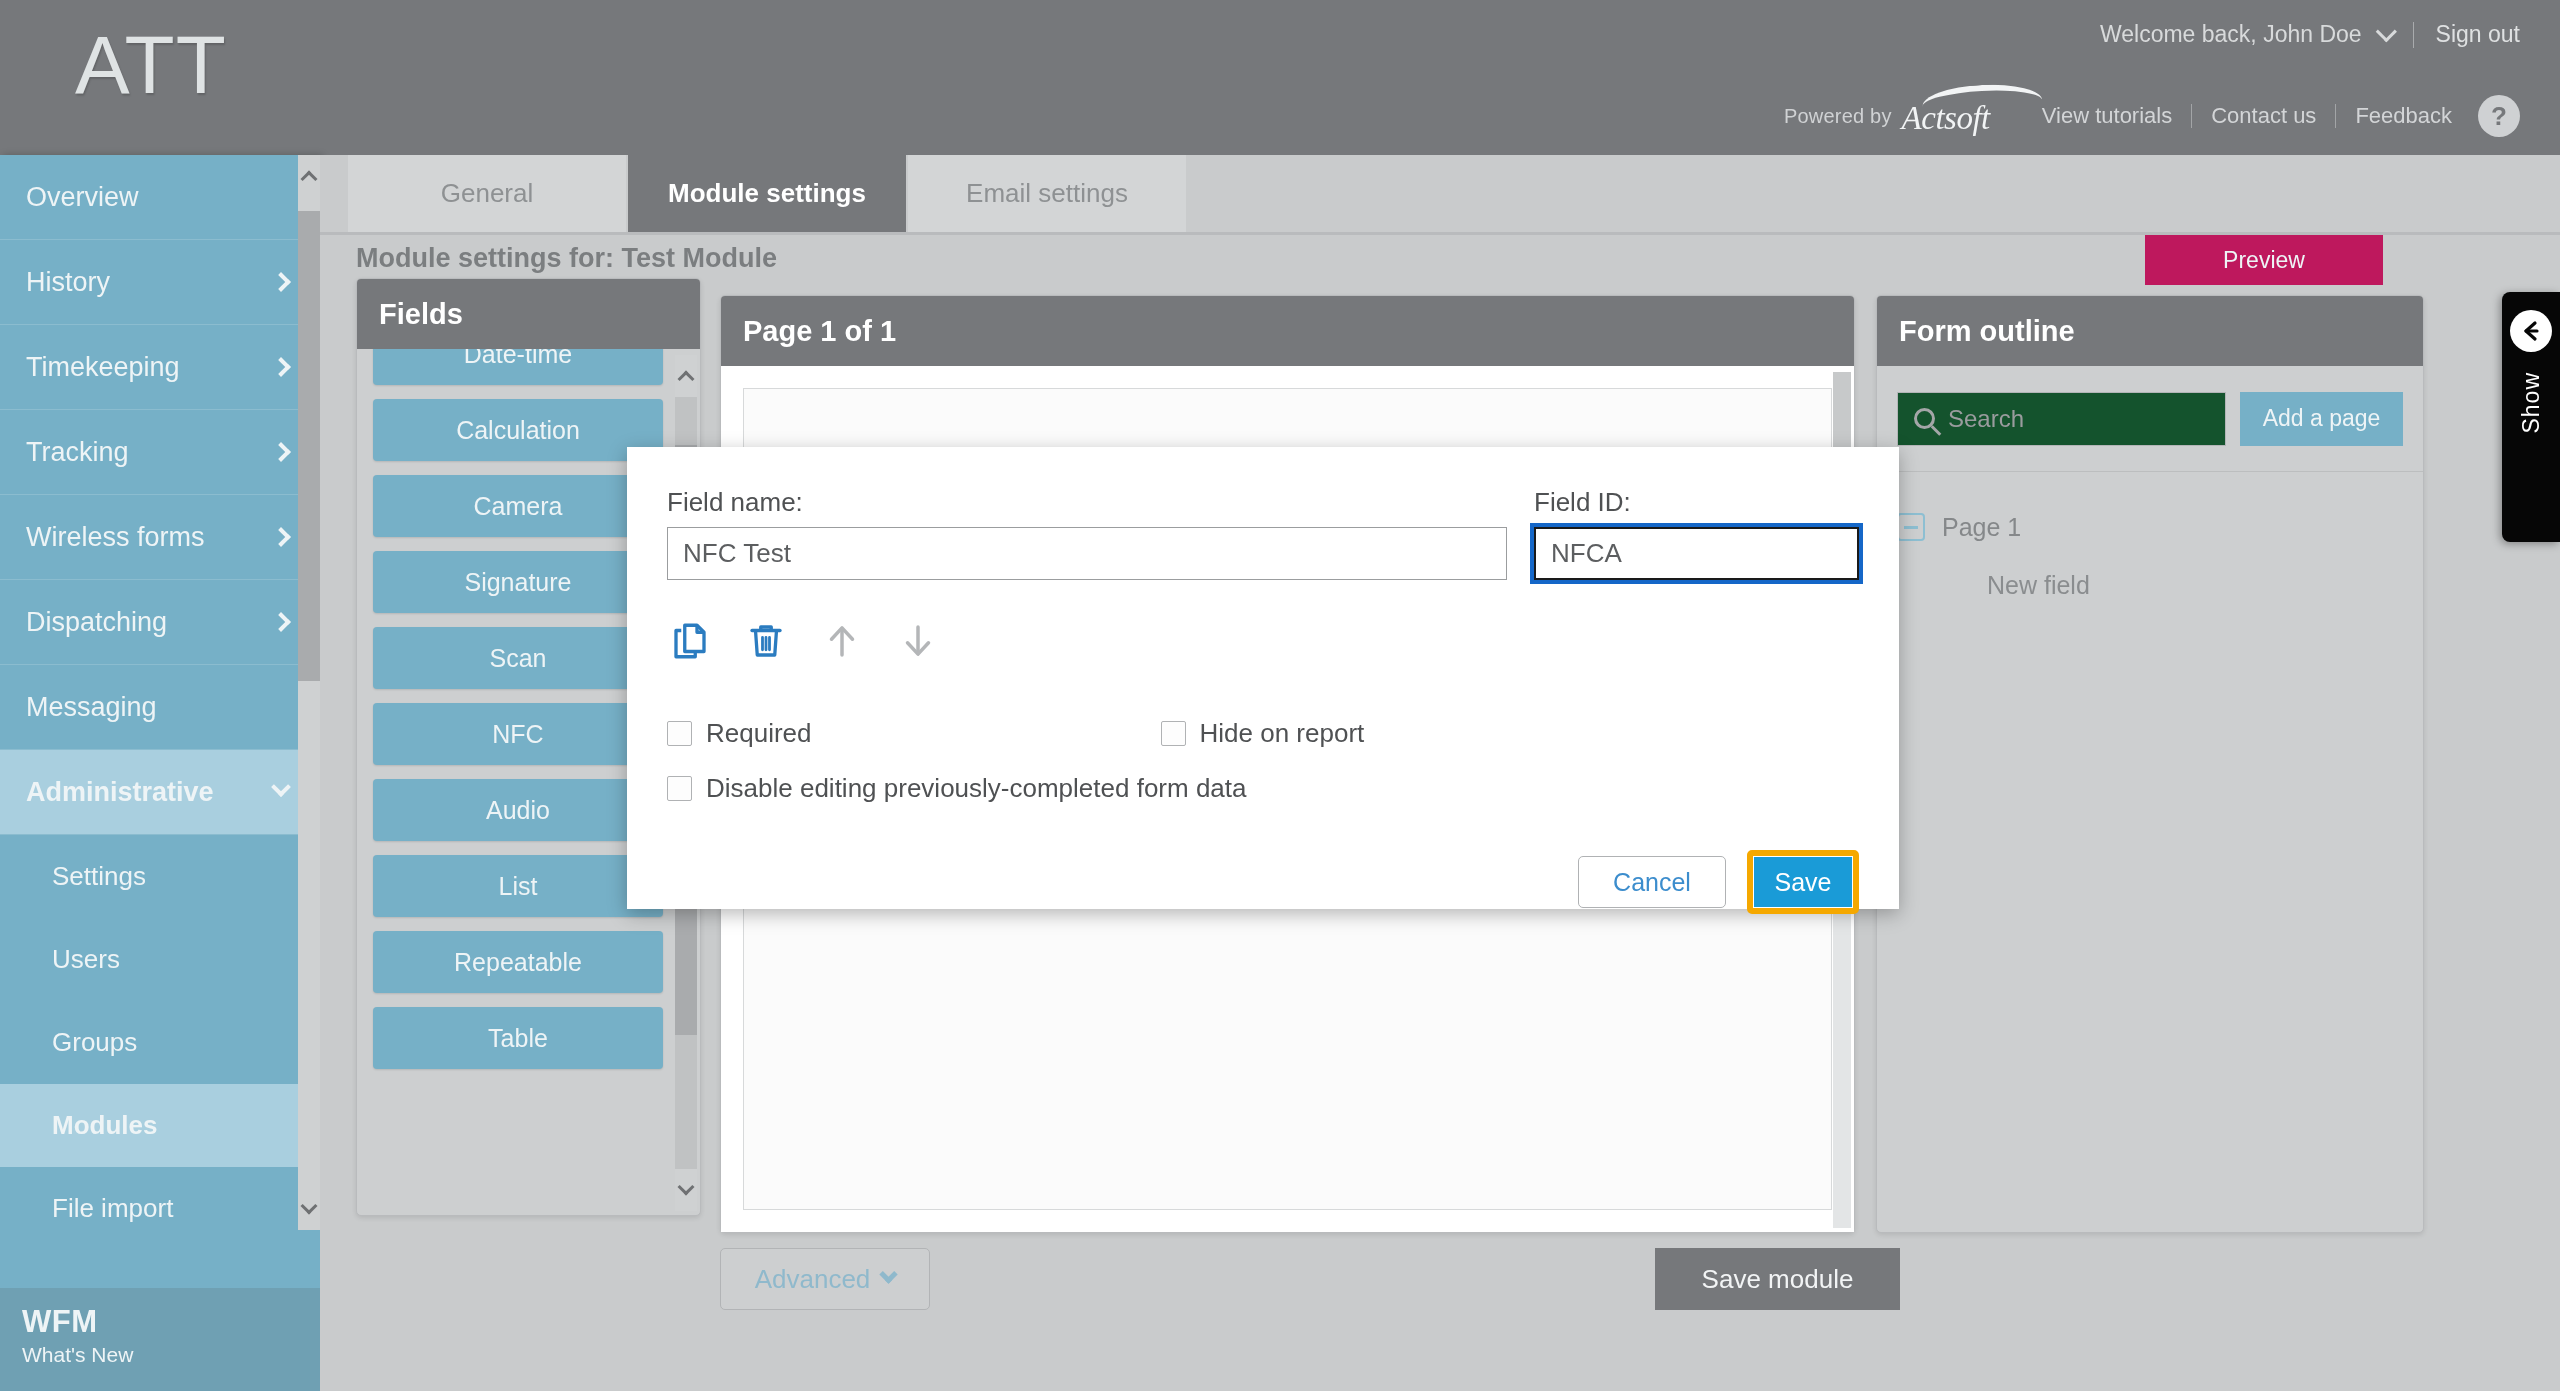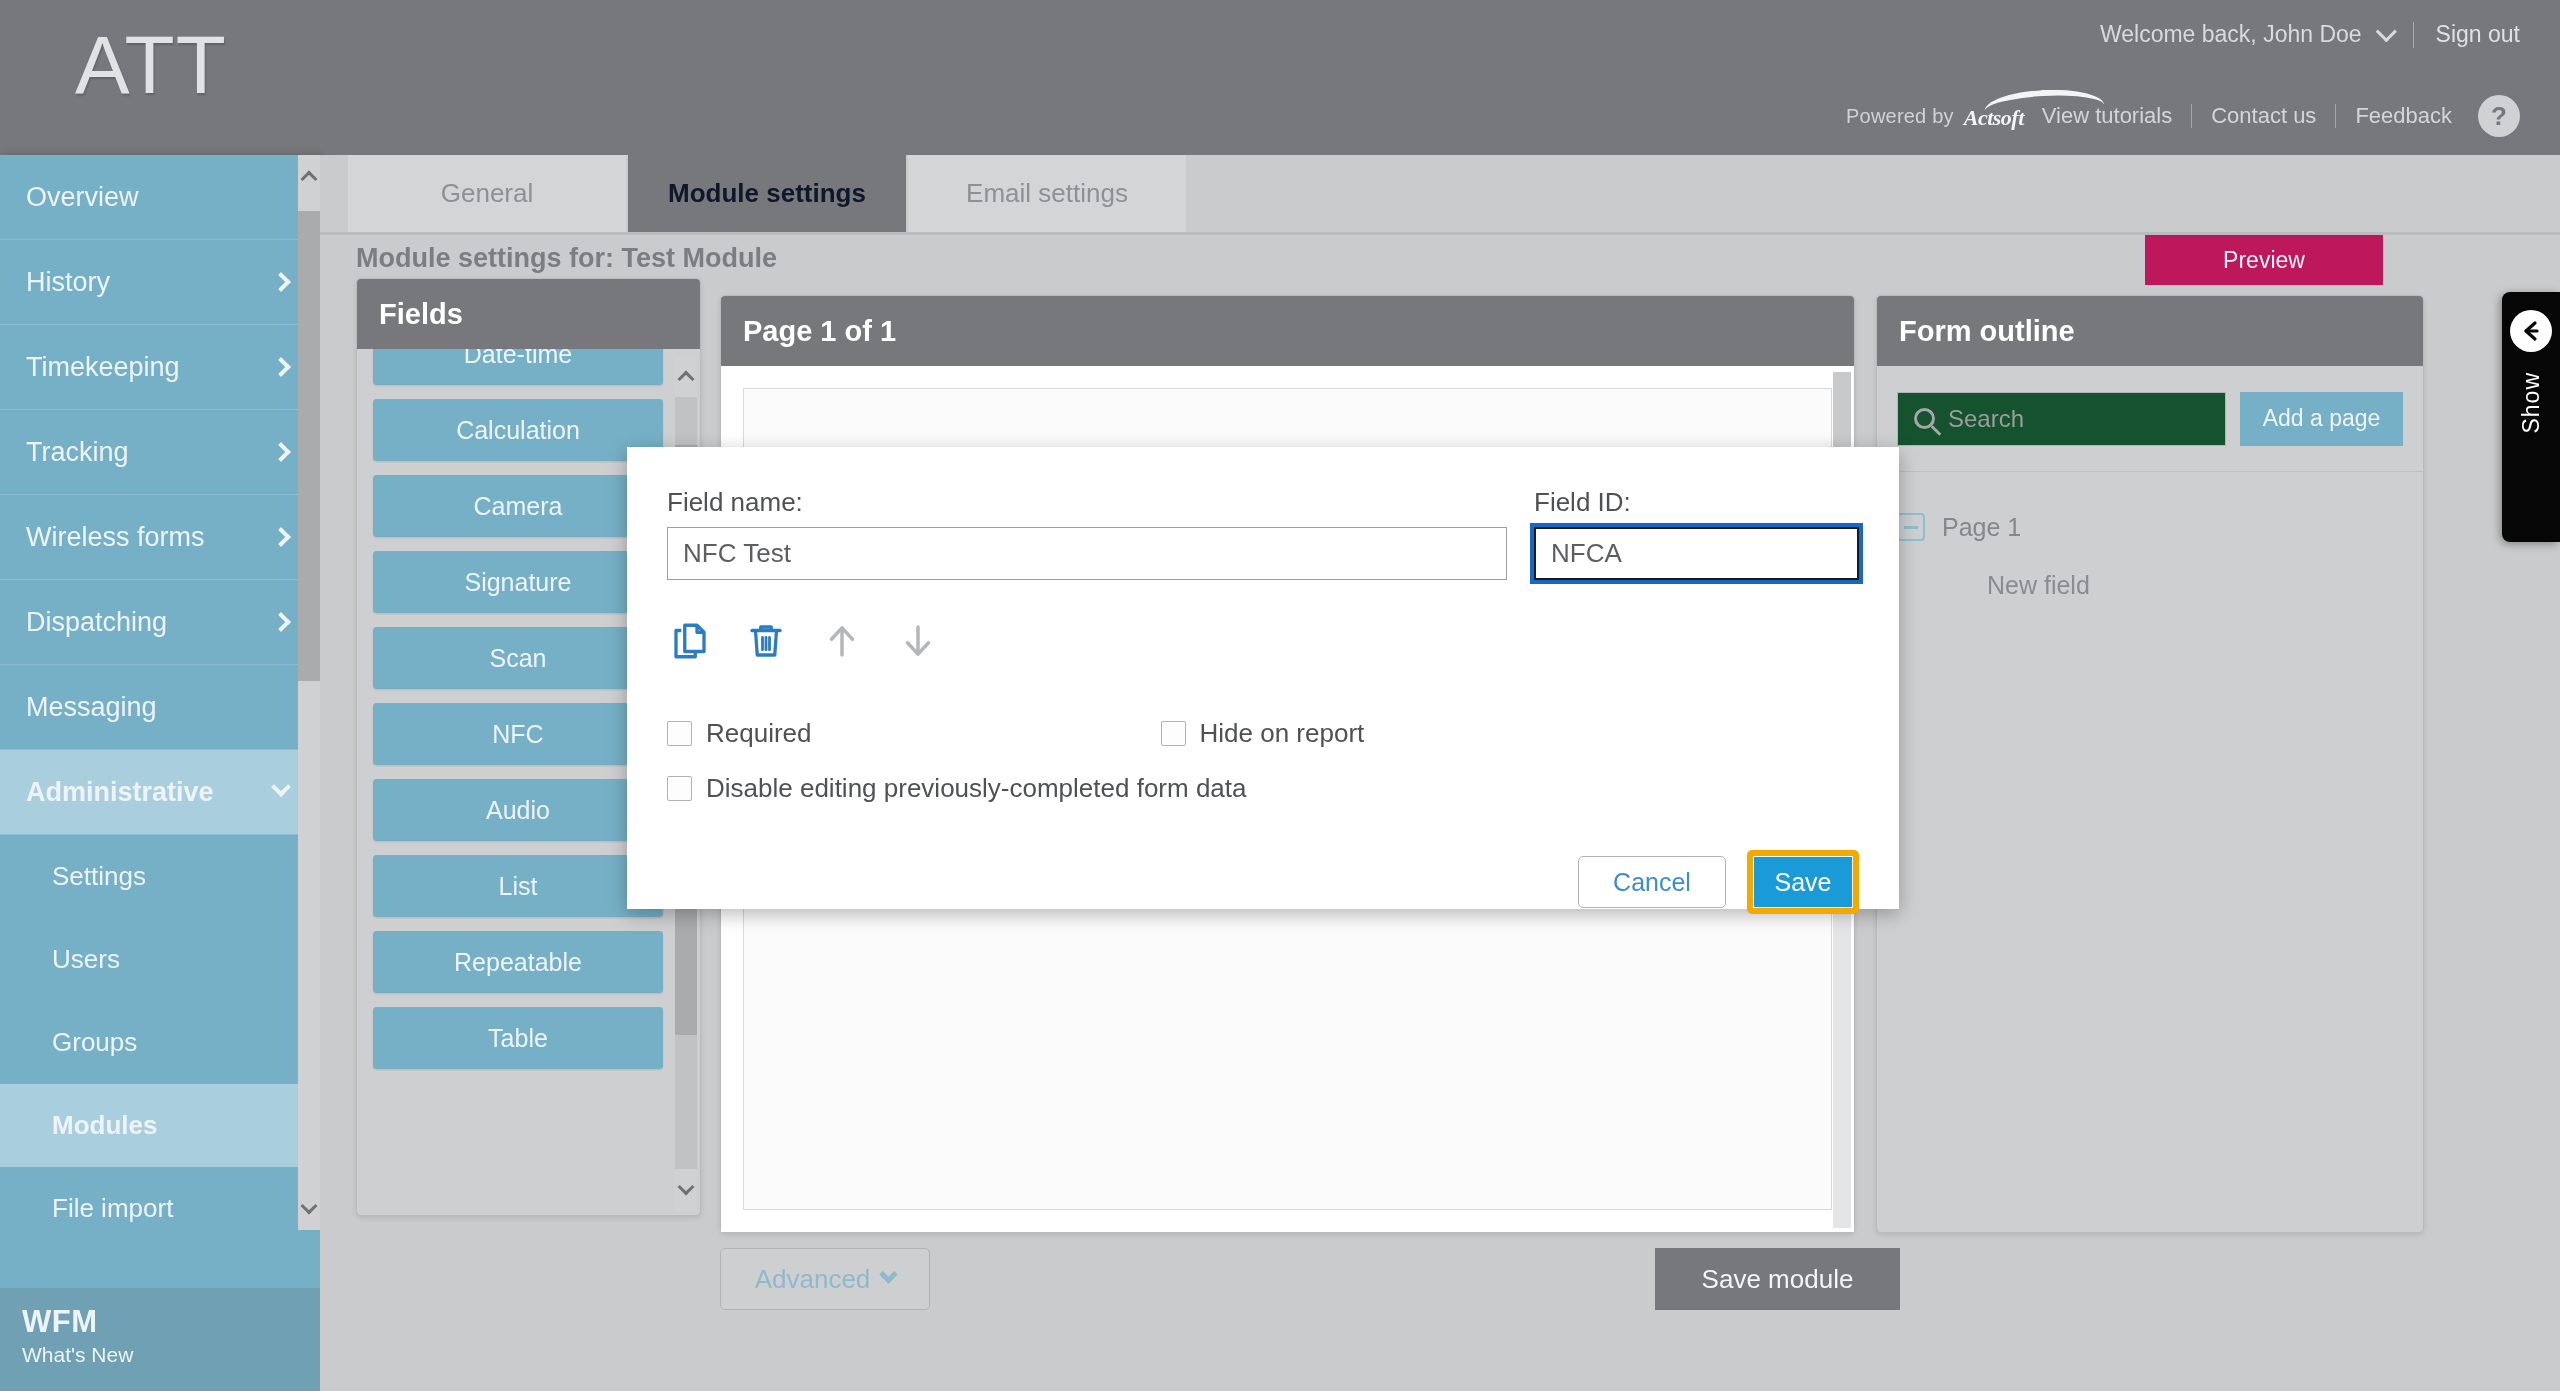--- a/index.html
+++ b/index.html
@@ -49,23 +49,23 @@
   .signout { color: #dfe1e2; }
 
   .hdr-row2 {
     position: absolute; right: 40px; top: 95px;
     display: flex; align-items: center;
     font-size: 22px; color: #d0d2d4;
   }
   .powered { font-size: 20px; color: #d0d2d4; margin-right: 10px; letter-spacing: .2px;}
   .actsoft {
     font-family: "Liberation Serif", serif;
-    font-style: italic; font-weight: 700;
-    font-size: 22px; color: #f2f4f5;
-    margin-right: 18px;
+    font-style: italic; font-weight: 400;
+    font-size: 33px; color: #f2f4f5;
+    margin-right: 52px;
     position: relative; top: 2px;
     letter-spacing: -0.5px;
   }
   .actsoft .swoosh {
     position: absolute; left: 20px; top: -15px;
     width: 120px; height: 22px;
     border-top: 6px solid #f2f4f5;
     border-radius: 60% 60% 0 0 / 100% 100% 0 0;
     transform: rotate(-3deg);
   }
@@ -154,21 +154,21 @@
     position: absolute; left: 28px; top: 0;
     display: flex; align-items: flex-end;
   }
   .tab {
     height: 77px; min-width: 280px;
     display: flex; align-items: center; justify-content: center;
     font-size: 26px; color: #8e9193;
     background: #d3d5d6; border-right: 2px solid #c9cbcc;
   }
   .tab.active {
-    background: #76787b; color: #0f172a; font-weight: 700;
+    background: #76787b; color: #ffffff; font-weight: 700;
   }
   .tabs-underline {
     position: absolute; left: 0; top: 77px;
     width: 2240px; height: 3px; background: #b9bbbd;
   }
 
   .page-title {
     position: absolute; left: 36px; top: 88px;
     font-size: 27px; font-weight: 700; color: #7b7e80;
   }

